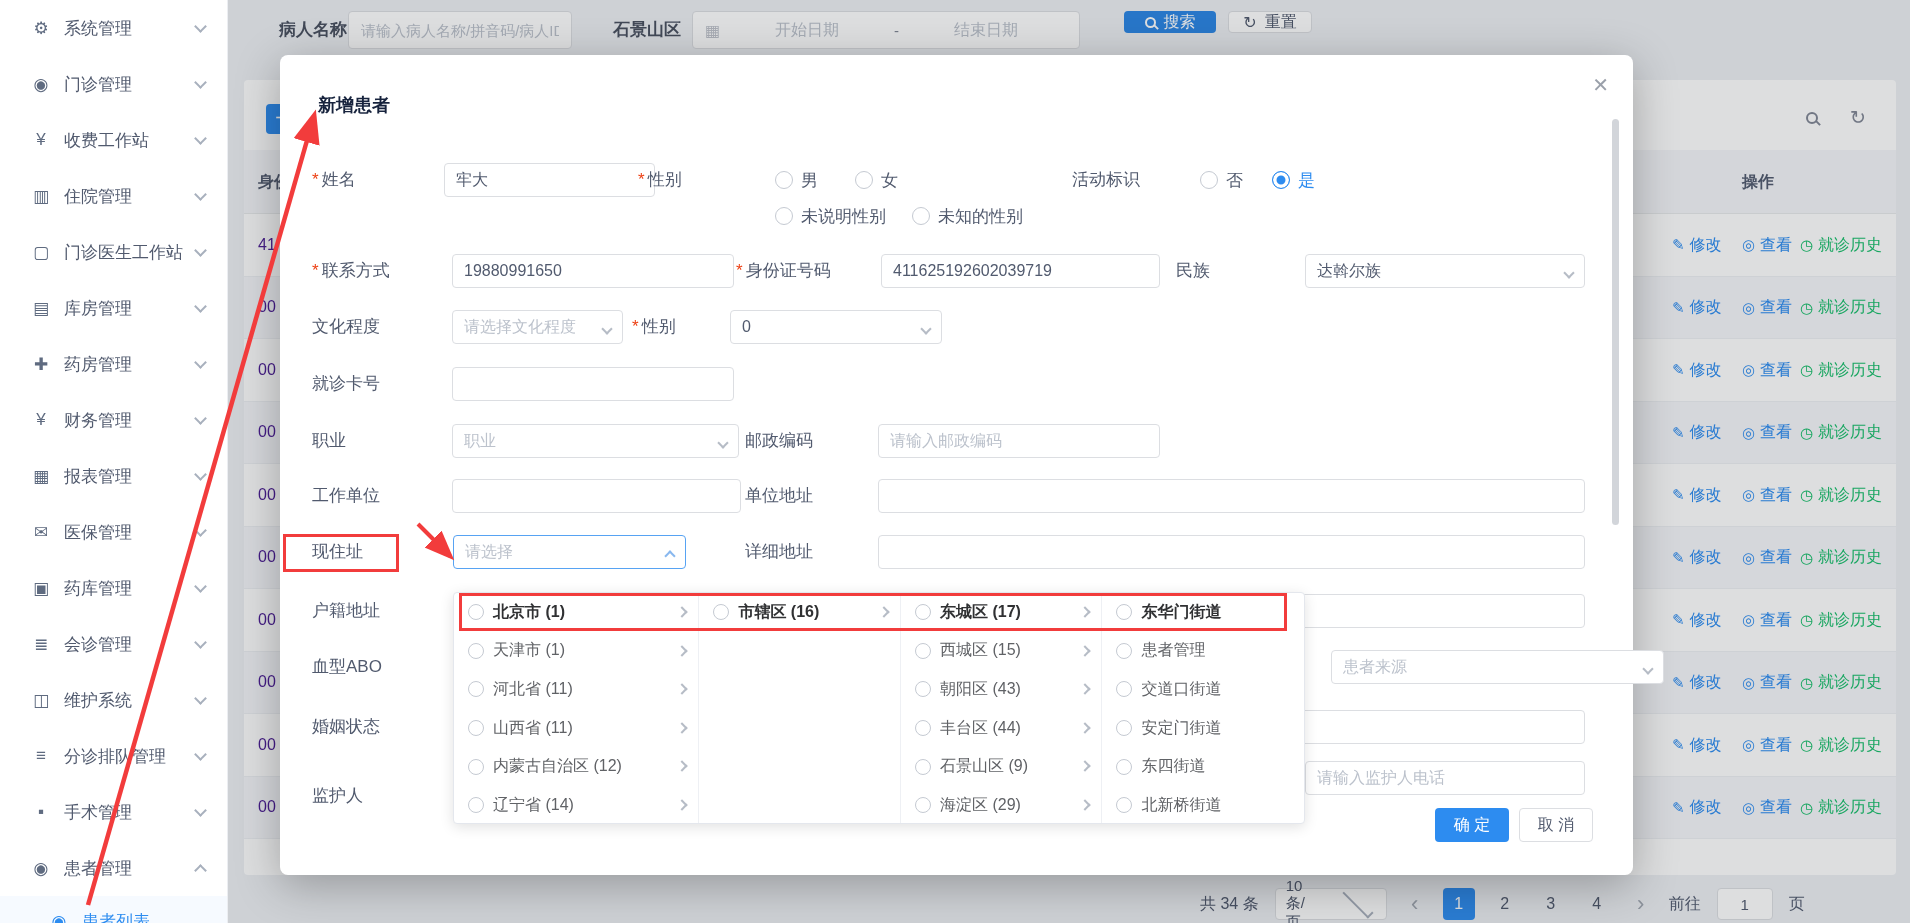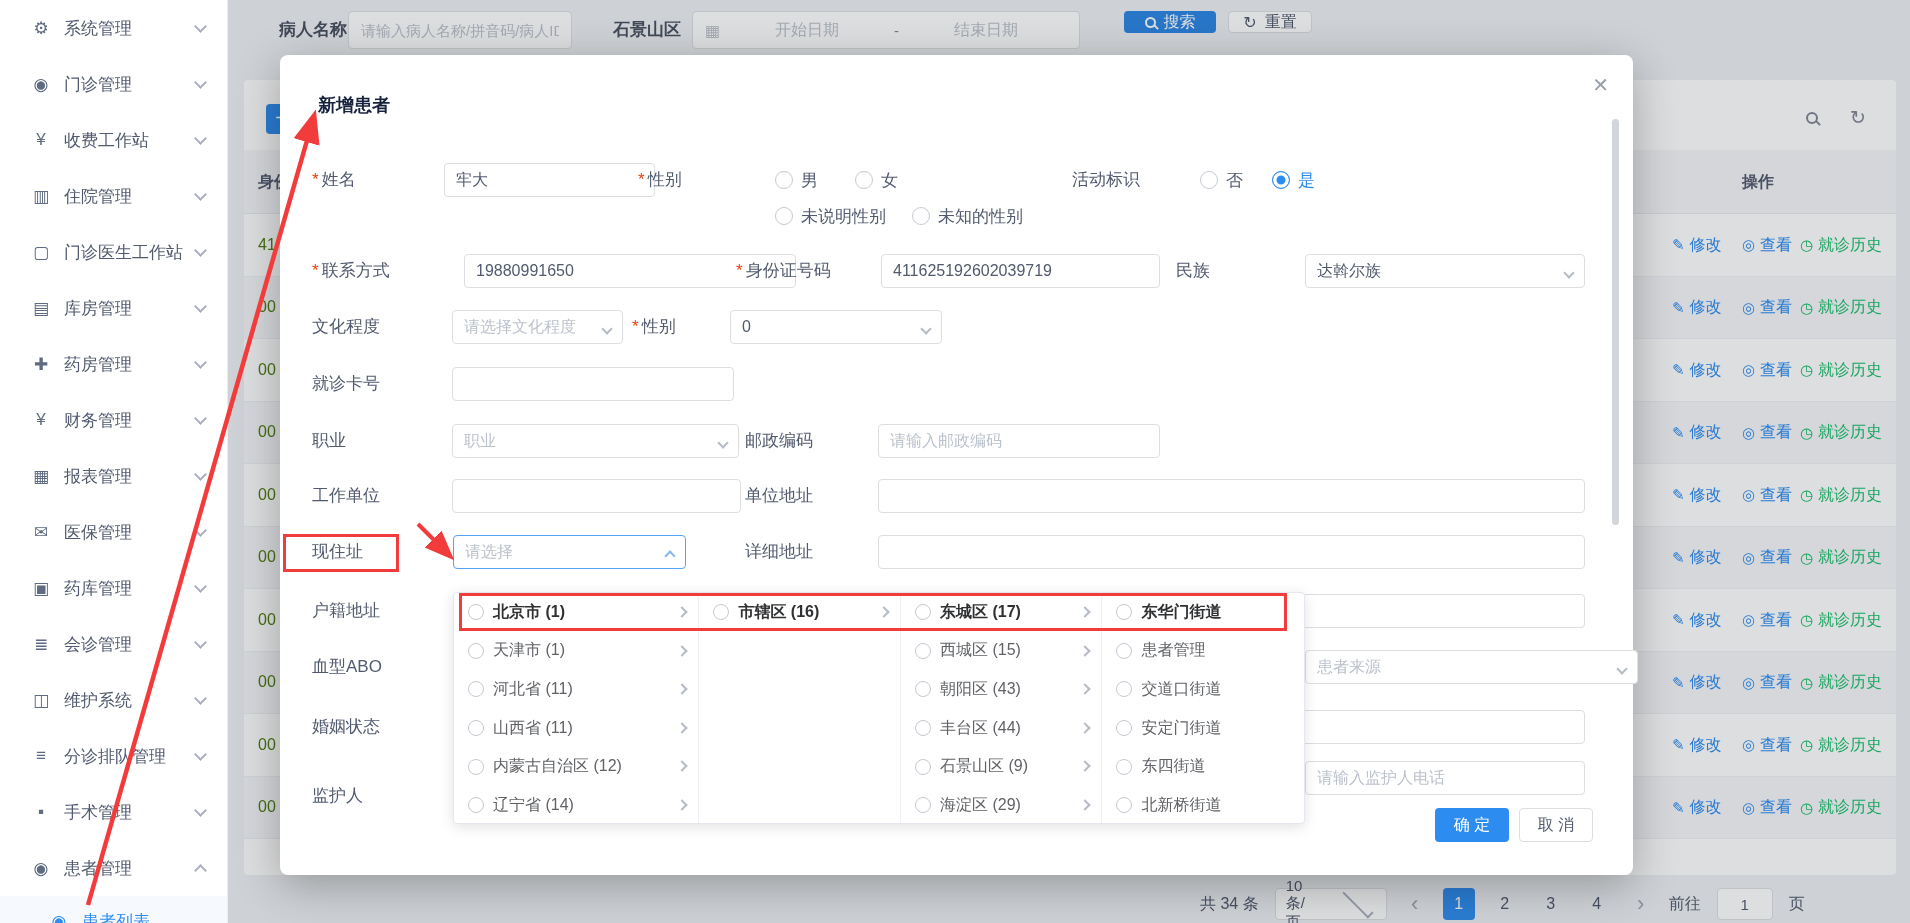--- a/index.html
+++ b/index.html
@@ -29,21 +29,21 @@
 .mag::after{content:"";position:absolute;width:6px;height:2px;background:#fff;transform:rotate(45deg);right:-5px;bottom:-2px}
 .mag.gray{border-color:#808695}.mag.gray::after{background:#808695}
 .ric{font-style:normal}
 
 .card{position:absolute;left:244px;top:80px;width:1652px;height:795px;background:#fff;border-radius:4px}
 .t-header{position:absolute;left:244px;top:150px;width:1652px;height:64px;background:#f5f6fa;border-bottom:1px solid #e8eaec}
 .th-txt{position:absolute;top:50%;transform:translateY(-50%);font-size:16px;font-weight:700;color:#515a6e;white-space:nowrap}
 .t-rows{position:absolute;left:244px;top:214px;width:1652px}
 .t-row{position:relative;height:62.5px;border-bottom:1px solid #eef0f4}
 .t-row:nth-child(even){background:#f6f7fb}
-.t-id{position:absolute;left:14px;top:50%;transform:translateY(-50%);font-size:16px;color:#4d7c0f;white-space:nowrap}
+.t-id{position:absolute;left:14px;top:50%;transform:translateY(-50%);font-size:16px;color:#4c1d95;white-space:nowrap}
 .act{position:absolute;top:50%;transform:translateY(-50%);display:inline-flex;align-items:center;gap:5px;font-size:16px;color:#2d8cf0;cursor:pointer;white-space:nowrap}
 .act.green{color:#19be6b}
 .aic{font-style:normal;font-size:15px}
 .plus-frag{position:absolute;left:266px;top:104px;width:30px;height:30px;background:#2d8cf0;border-radius:4px;color:#fff;font-size:20px;line-height:28px;text-align:center;cursor:pointer}
 .tool-ic{position:absolute;top:106px;font-size:19px;color:#808695;cursor:pointer;font-style:normal}
 
 .pager{position:absolute;left:1200px;top:888px;display:flex;align-items:center;gap:16px;font-size:16px;color:#515a6e;z-index:1}
 .psel{width:112px;height:32px;border:1px solid #dcdee2;border-radius:4px;background:#fff;display:flex;align-items:center;padding:0 10px;gap:20px;cursor:pointer}
 .psel span{flex:1;font-size:15px}
 .pchev{width:8px;height:8px;border-right:2px solid #a8b0bd;border-bottom:2px solid #a8b0bd;transform:rotate(45deg);margin-top:-3px}
@@ -412,21 +412,21 @@
     <span class="radio" style="left:495px;top:144px">
         <span class="rc"></span>
         <span>未说明性别</span>
       </span>
     <span class="radio" style="left:632px;top:144px">
         <span class="rc"></span>
         <span>未知的性别</span>
       </span>
 
     <span class="f-label" style="left:32px;top:199px"><i class="star">*</i><span>联系方式</span></span>
-    <input class="f-inp" style="left: 172px; top: 199px; width: 332px; margin-left: 12px;" value="19880991650">
+    <input class="f-inp" style="left: 172px; top: 199px; width: 282px;" value="19880991650">
     <span class="f-label" style="left:456px;top:199px"><i class="star">*</i><span>身份证号码</span></span>
     <input class="f-inp" style="left: 601px; top: 199px; width: 279px;" value="411625192602039719">
     <span class="f-label" style="left:896px;top:199px">民族</span>
     <div class="f-sel" style="left:1025px;top:199px;width:280px">
         <span>达斡尔族</span>
         <i class="sel-chev"></i>
       </div>
 
     <span class="f-label" style="left:32px;top:255px">文化程度</span>
     <div class="f-sel" style="left:172px;top:255px;width:171px">
@@ -460,21 +460,21 @@
         <span class="ph">请选择</span>
         <i class="sel-chev"></i>
       </div>
     <span class="f-label" style="left:465px;top:480px">详细地址</span>
     <input class="f-inp" style="left: 598px; top: 480px; width: 707px;">
 
     <span class="f-label" style="left:32px;top:539px">户籍地址</span>
     <input class="f-inp" style="left: 598px; top: 539px; width: 707px;">
 
     <span class="f-label" style="left:32px;top:595px">血型ABO</span>
-    <div class="f-sel" style="left:1025px;top:595px;width:333px">
+    <div class="f-sel" style="left:1051px;top:595px;width:333px">
         <span class="ph">患者来源</span>
         <i class="sel-chev"></i>
       </div>
 
     <span class="f-label" style="left:32px;top:655px">婚姻状态</span>
     <input class="f-inp" style="left: 598px; top: 655px; width: 707px;">
 
     <span class="f-label" style="left:32px;top:724px">监护人</span>
     <input class="f-inp" style="left: 173px; top: 706px; width: 233px;">
     <input class="f-inp" style="left: 1025px; top: 706px; width: 280px;" placeholder="请输入监护人电话">

